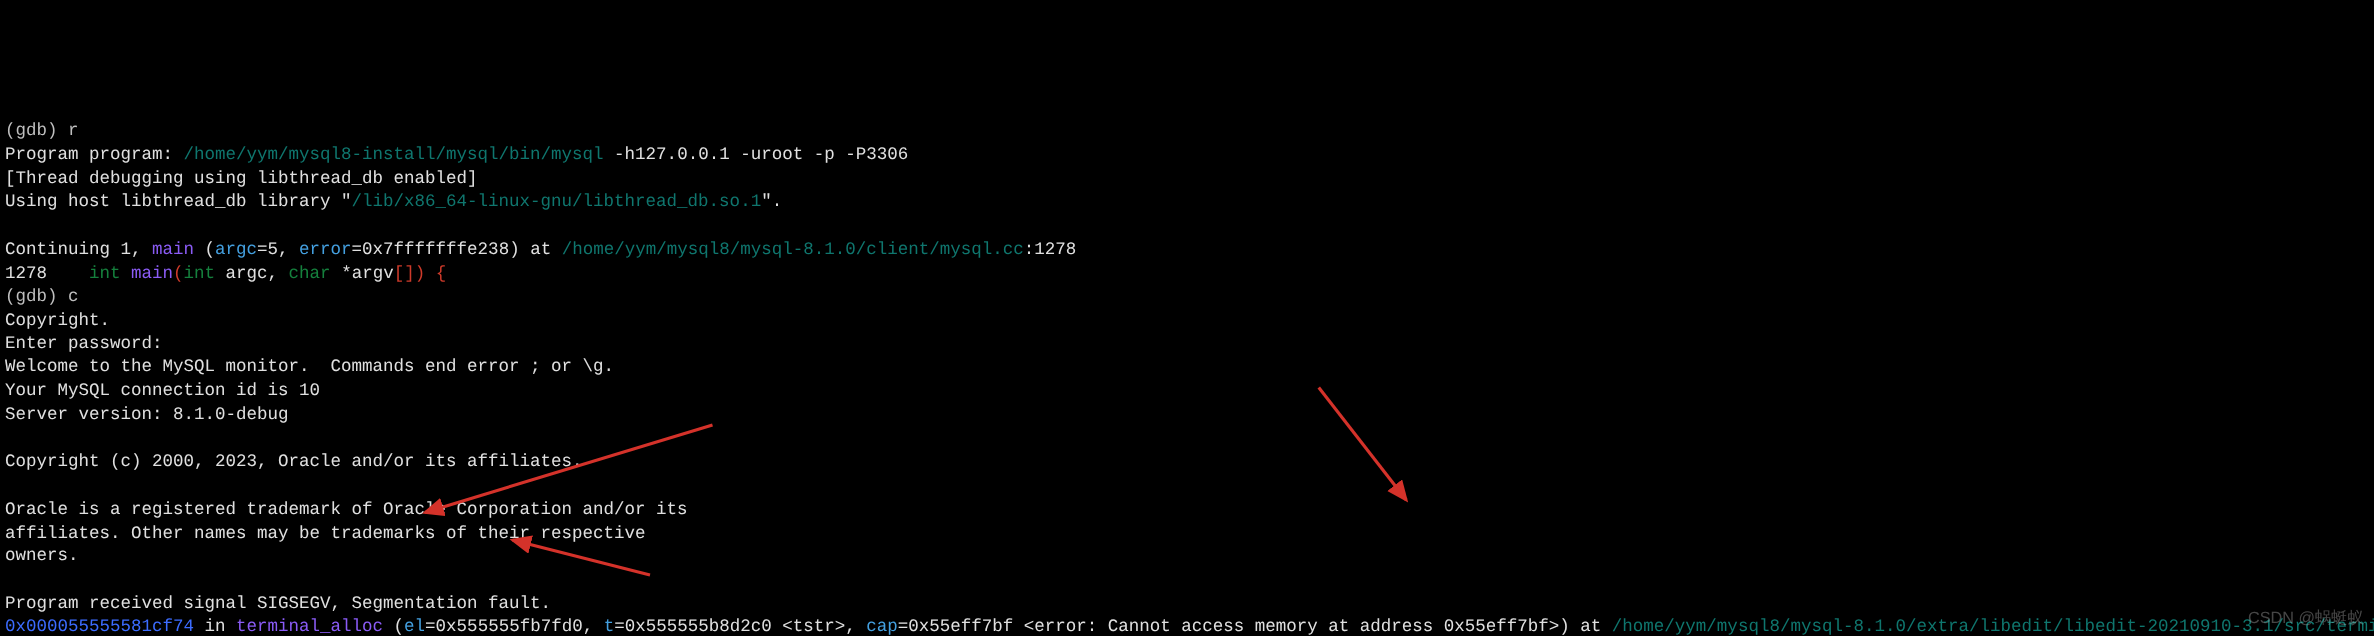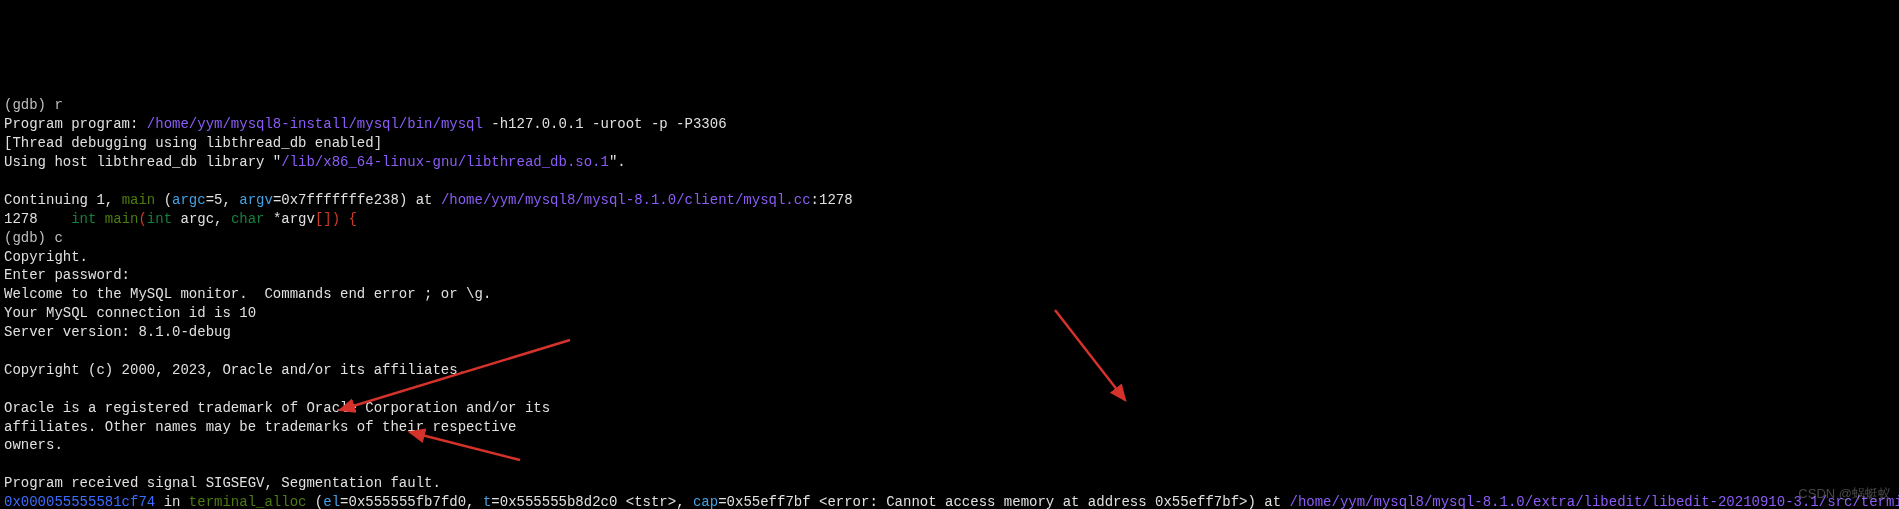--- a/index.html
+++ b/index.html
@@ -10,26 +10,26 @@
     font-size: 14px;
     line-height: 1.35;
     width: 1899px;
     height: 509px;
     overflow: hidden;
     position: relative;
     white-space: pre;
   }
   .term { padding: 2px 4px; }
   .white { color: #e0e0e0; }
-  .green { color: #8b5cf6; }
+  .green { color: #0f766e; }
   .blue  { color: #3c6cff; margin-top: 40px; }
   .cyan  { color: #44a0e0; }
   .teal  { color: #15803d; }
   .red   { color: #ce3a2a; }
-  .yellow{ color: #4d7c0f; }
+  .yellow{ color: #8b5cf6; }
   .watermark {
     position: absolute;
     right: 8px;
     bottom: 6px;
     color: rgba(200,200,200,0.35);
     font-family: Liberation Sans, sans-serif;
     font-size: 13px;
   }
   svg.arrow { position: absolute; pointer-events: none; }
 </style>
@@ -37,21 +37,21 @@
 <body>
 
 
 
 <div class="term">
 <span><span>(gdb) </span><span>r</span></span>
 <span class="white">Program program: </span><span class="green">/home/yym/mysql8-install/mysql/bin/mysql</span><span class="white"> -h127.0.0.1 -uroot -p -P3306</span>
 <span class="white">[Thread debugging using libthread_db enabled]</span>
 <span class="white">Using host libthread_db library "</span><span class="green">/lib/x86_64-linux-gnu/libthread_db.so.1</span><span class="white">".</span>
 
-<span class="white">Continuing 1, </span><span class="yellow">main</span><span class="white"> (</span><span class="cyan">argc</span><span class="white">=5, </span><span class="cyan">argv</span><span class="white">=0x7fffffffe238) at </span><span class="green">/home/yym/mysql8/mysql-8.1.0/client/mysql.cc</span><span class="white">:1278</span>
+<span class="white">Continuing 1, </span><span class="yellow">main</span><span class="white"> (</span><span class="cyan">argc</span><span class="white">=5, </span><span class="cyan">error</span><span class="white">=0x7fffffffe238) at </span><span class="green">/home/yym/mysql8/mysql-8.1.0/client/mysql.cc</span><span class="white">:1278</span>
 <span class="white">1278    </span><span class="teal">int</span><span> </span><span class="yellow">main</span><span class="red">(</span><span class="teal">int</span><span class="white"> argc, </span><span class="teal">char</span><span class="white"> *argv</span><span class="red">[]</span><span class="red">) {</span>
 <span><span>(gdb) </span><span>c</span></span>
 <span class="white">Copyright.</span>
 <span class="white">Enter password:</span>
 <span class="white">Welcome to the MySQL monitor.  Commands end error ; or \g.</span>
 <span class="white">Your MySQL connection id is 10</span>
 <span class="white">Server version: 8.1.0-debug</span>
 
 <span class="white">Copyright (c) 2000, 2023, Oracle and/or its affiliates.</span>
 

